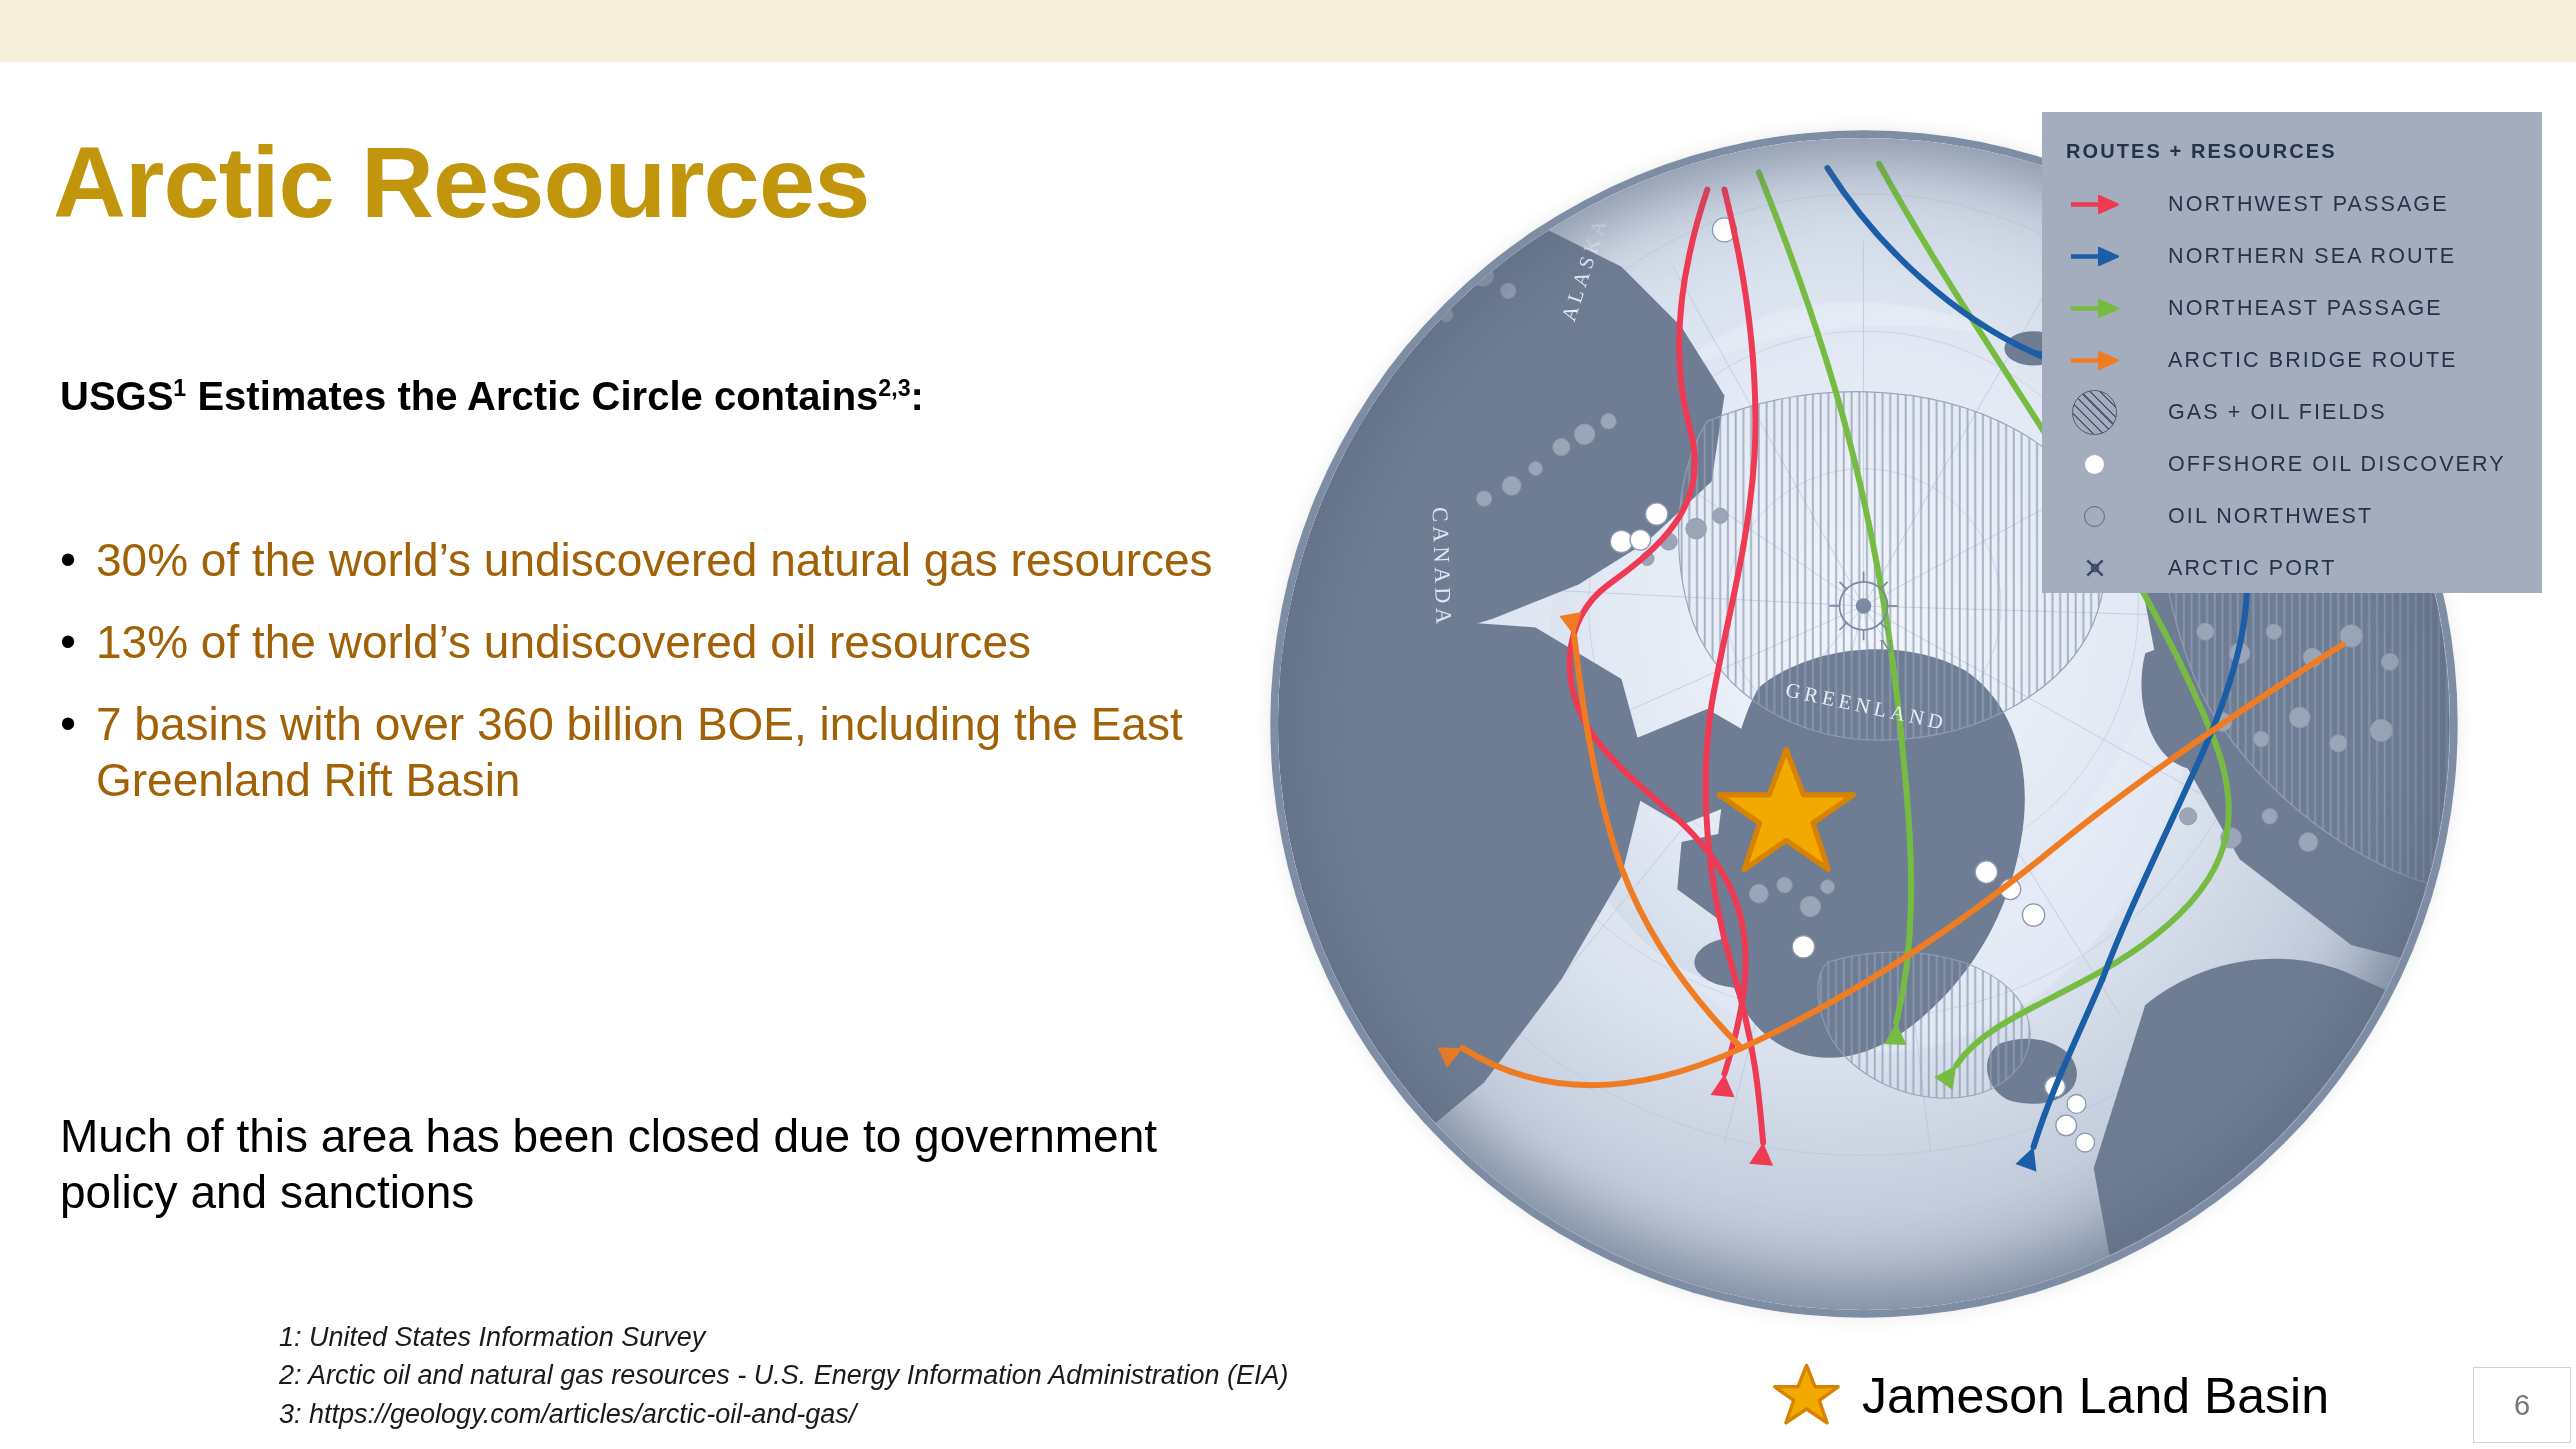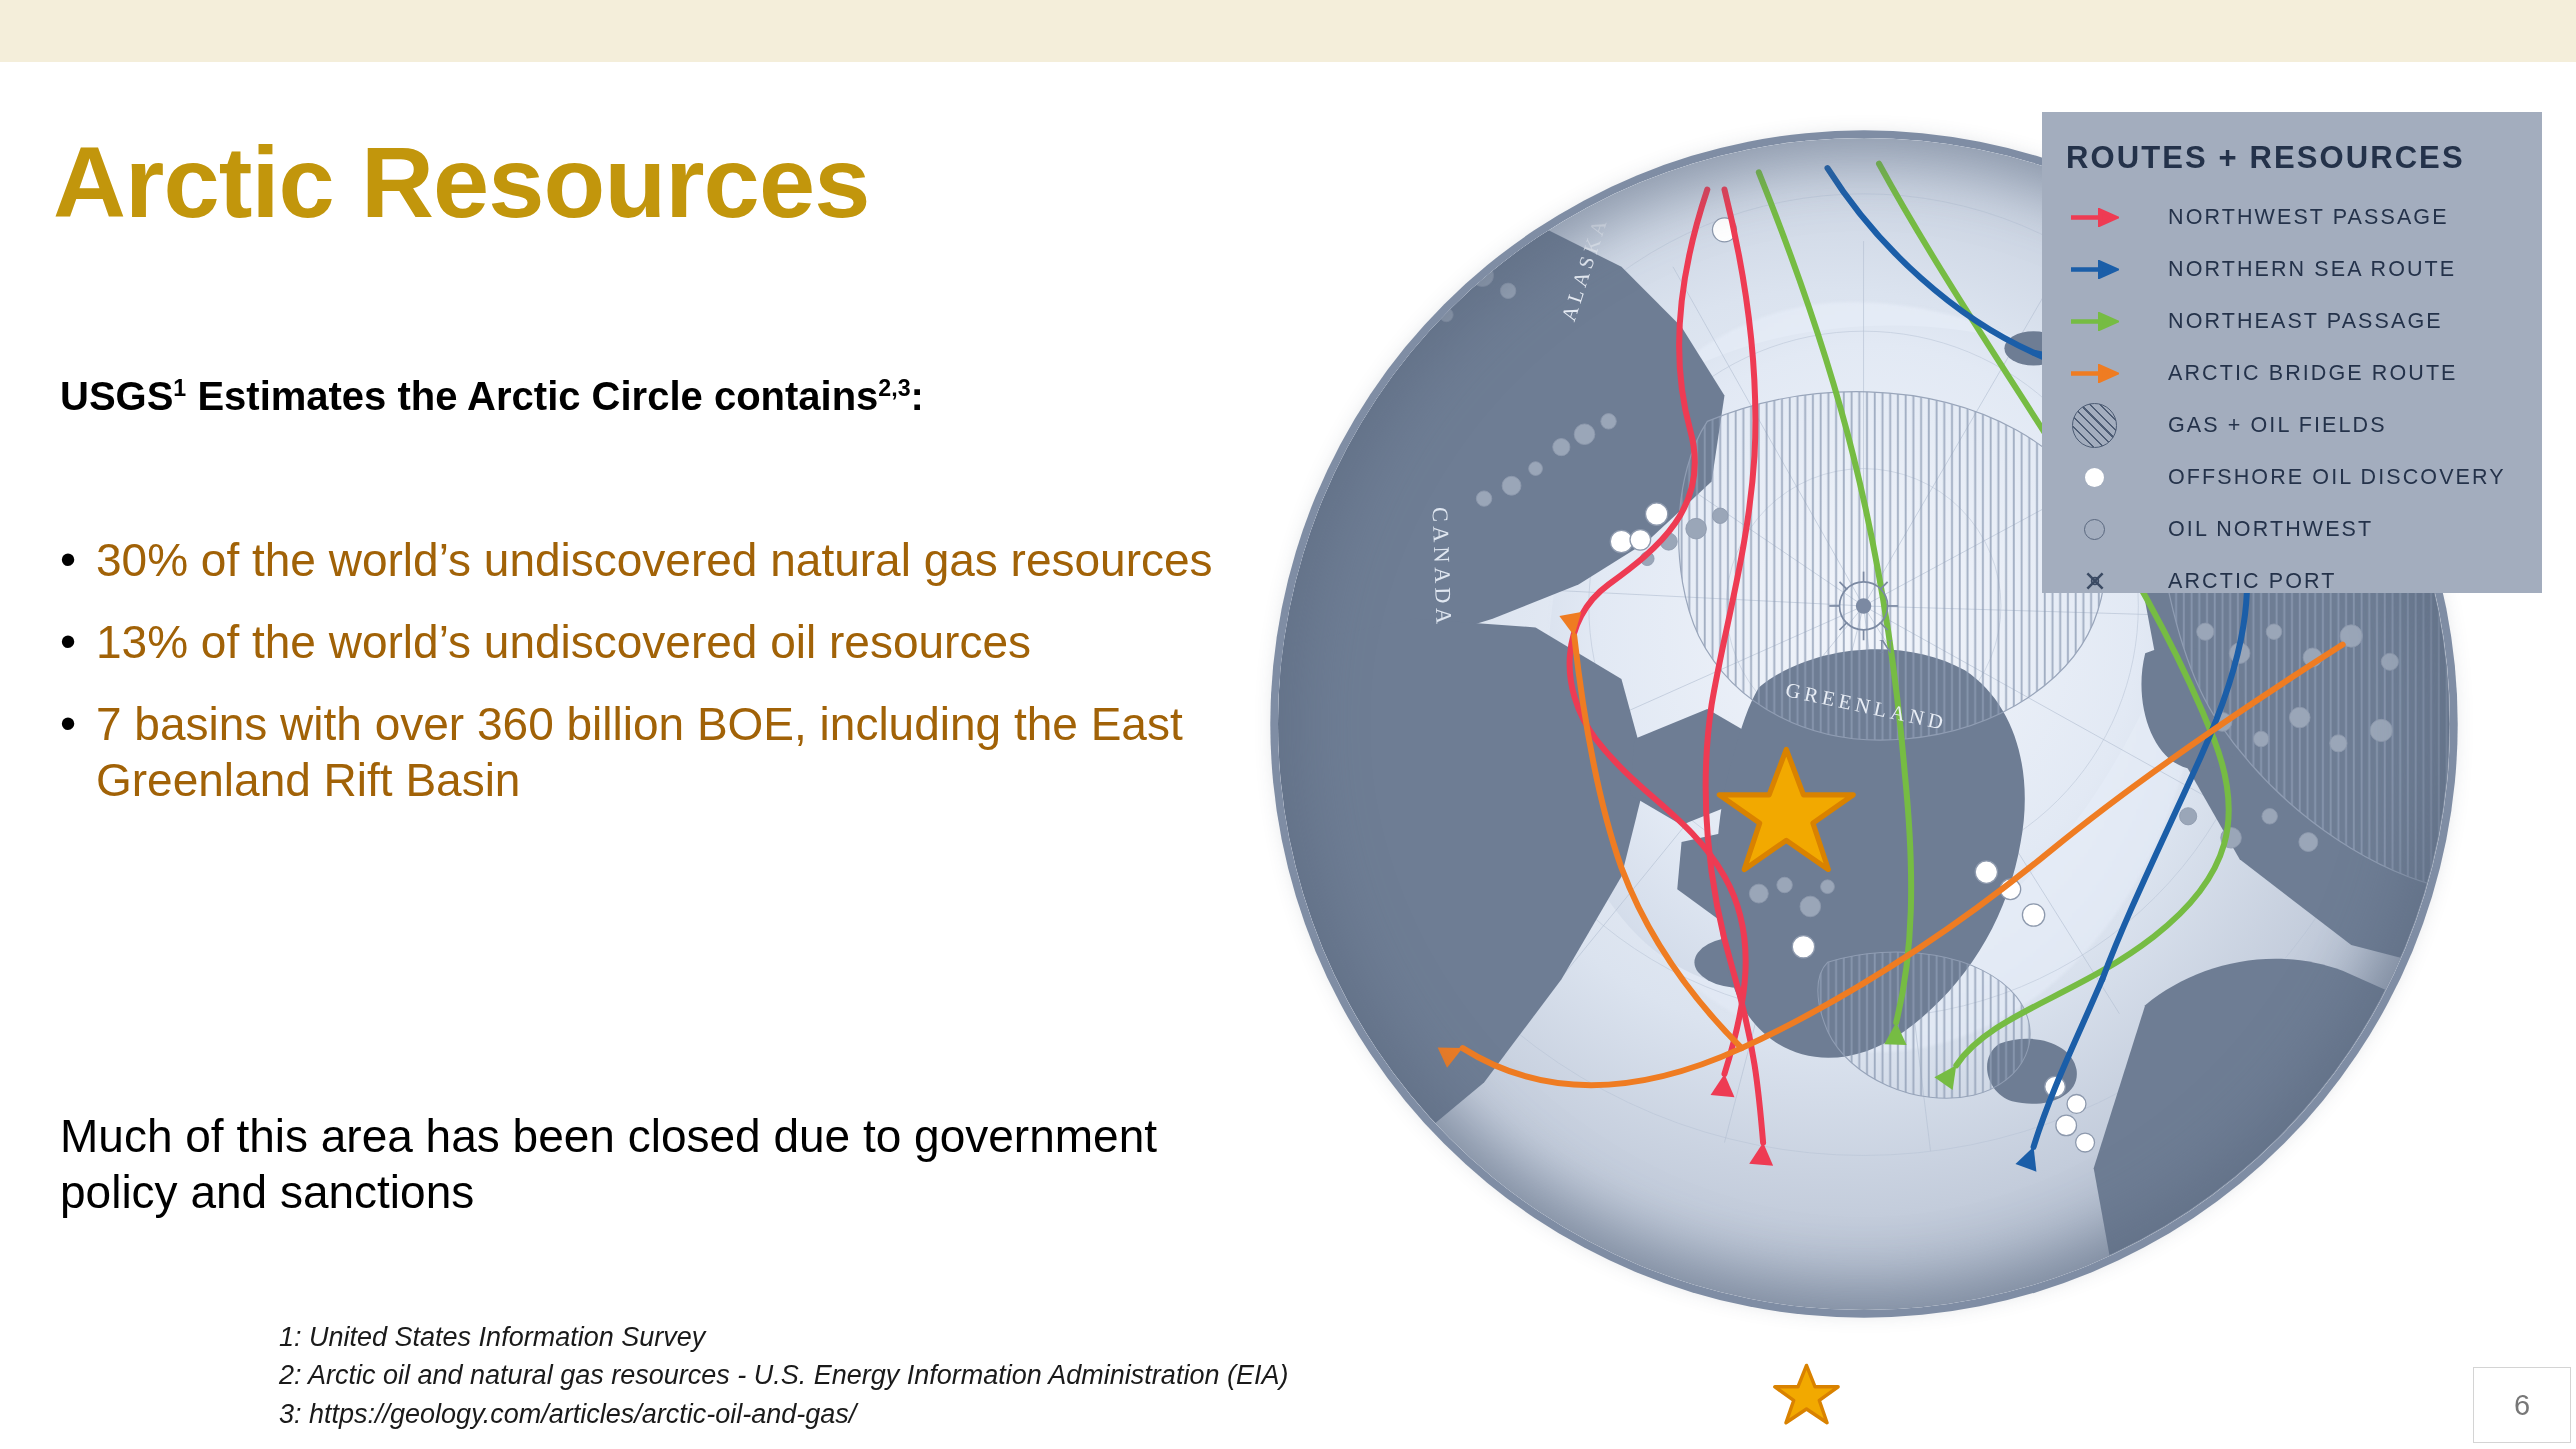--- a/index.html
+++ b/index.html
@@ -104,21 +104,21 @@
   svg.mapsvg { position: absolute; left:0; top:0; width: 1172px; height: 1172px; }
   
   .routes-legend {
     position: absolute; left: 2042px; top: 112px;
     width: 500px; height: 481px;
     background: #A3ADBE;
     padding: 15.5px 0 0 0;
     box-sizing: border-box;
   }
   .routes-legend .rl-title {
-    font-size: 31px; font-weight: bold; letter-spacing: 2.1px;
+    font-size: 20px; font-weight: bold; letter-spacing: 2.1px;
     color: #24324a; margin: 12px 0 15.5px 24px;
   }
   .rl-item {
     display: flex; align-items: center;
     height: 52px; padding-left: 19px;
   }
   .rl-icon {
     width: 67px; flex: 0 0 67px;
     display: flex; align-items: center; justify-content: center;
   }
@@ -475,18 +475,19 @@
     <span class="rl-label">ARCTIC PORT</span>
   </div>
 </div>
 
 <div class="legend-caption">
   <span>
     <svg width="67" height="65" viewBox="0 0 78 76">
       <polygon points="39,4 49,29 76,29 54,45 63,71 39,55 15,71 24,45 2,29 29,29" fill="#F2A900" stroke="#D98200" stroke-width="4" stroke-linejoin="round"></polygon>
     </svg>
   </span>
+  <span class="cap-text">Jameson Land Basin</span>
 </div>
 
 <div class="page-num">
   <span>6</span>
 </div>
 
 
 </body></html>

